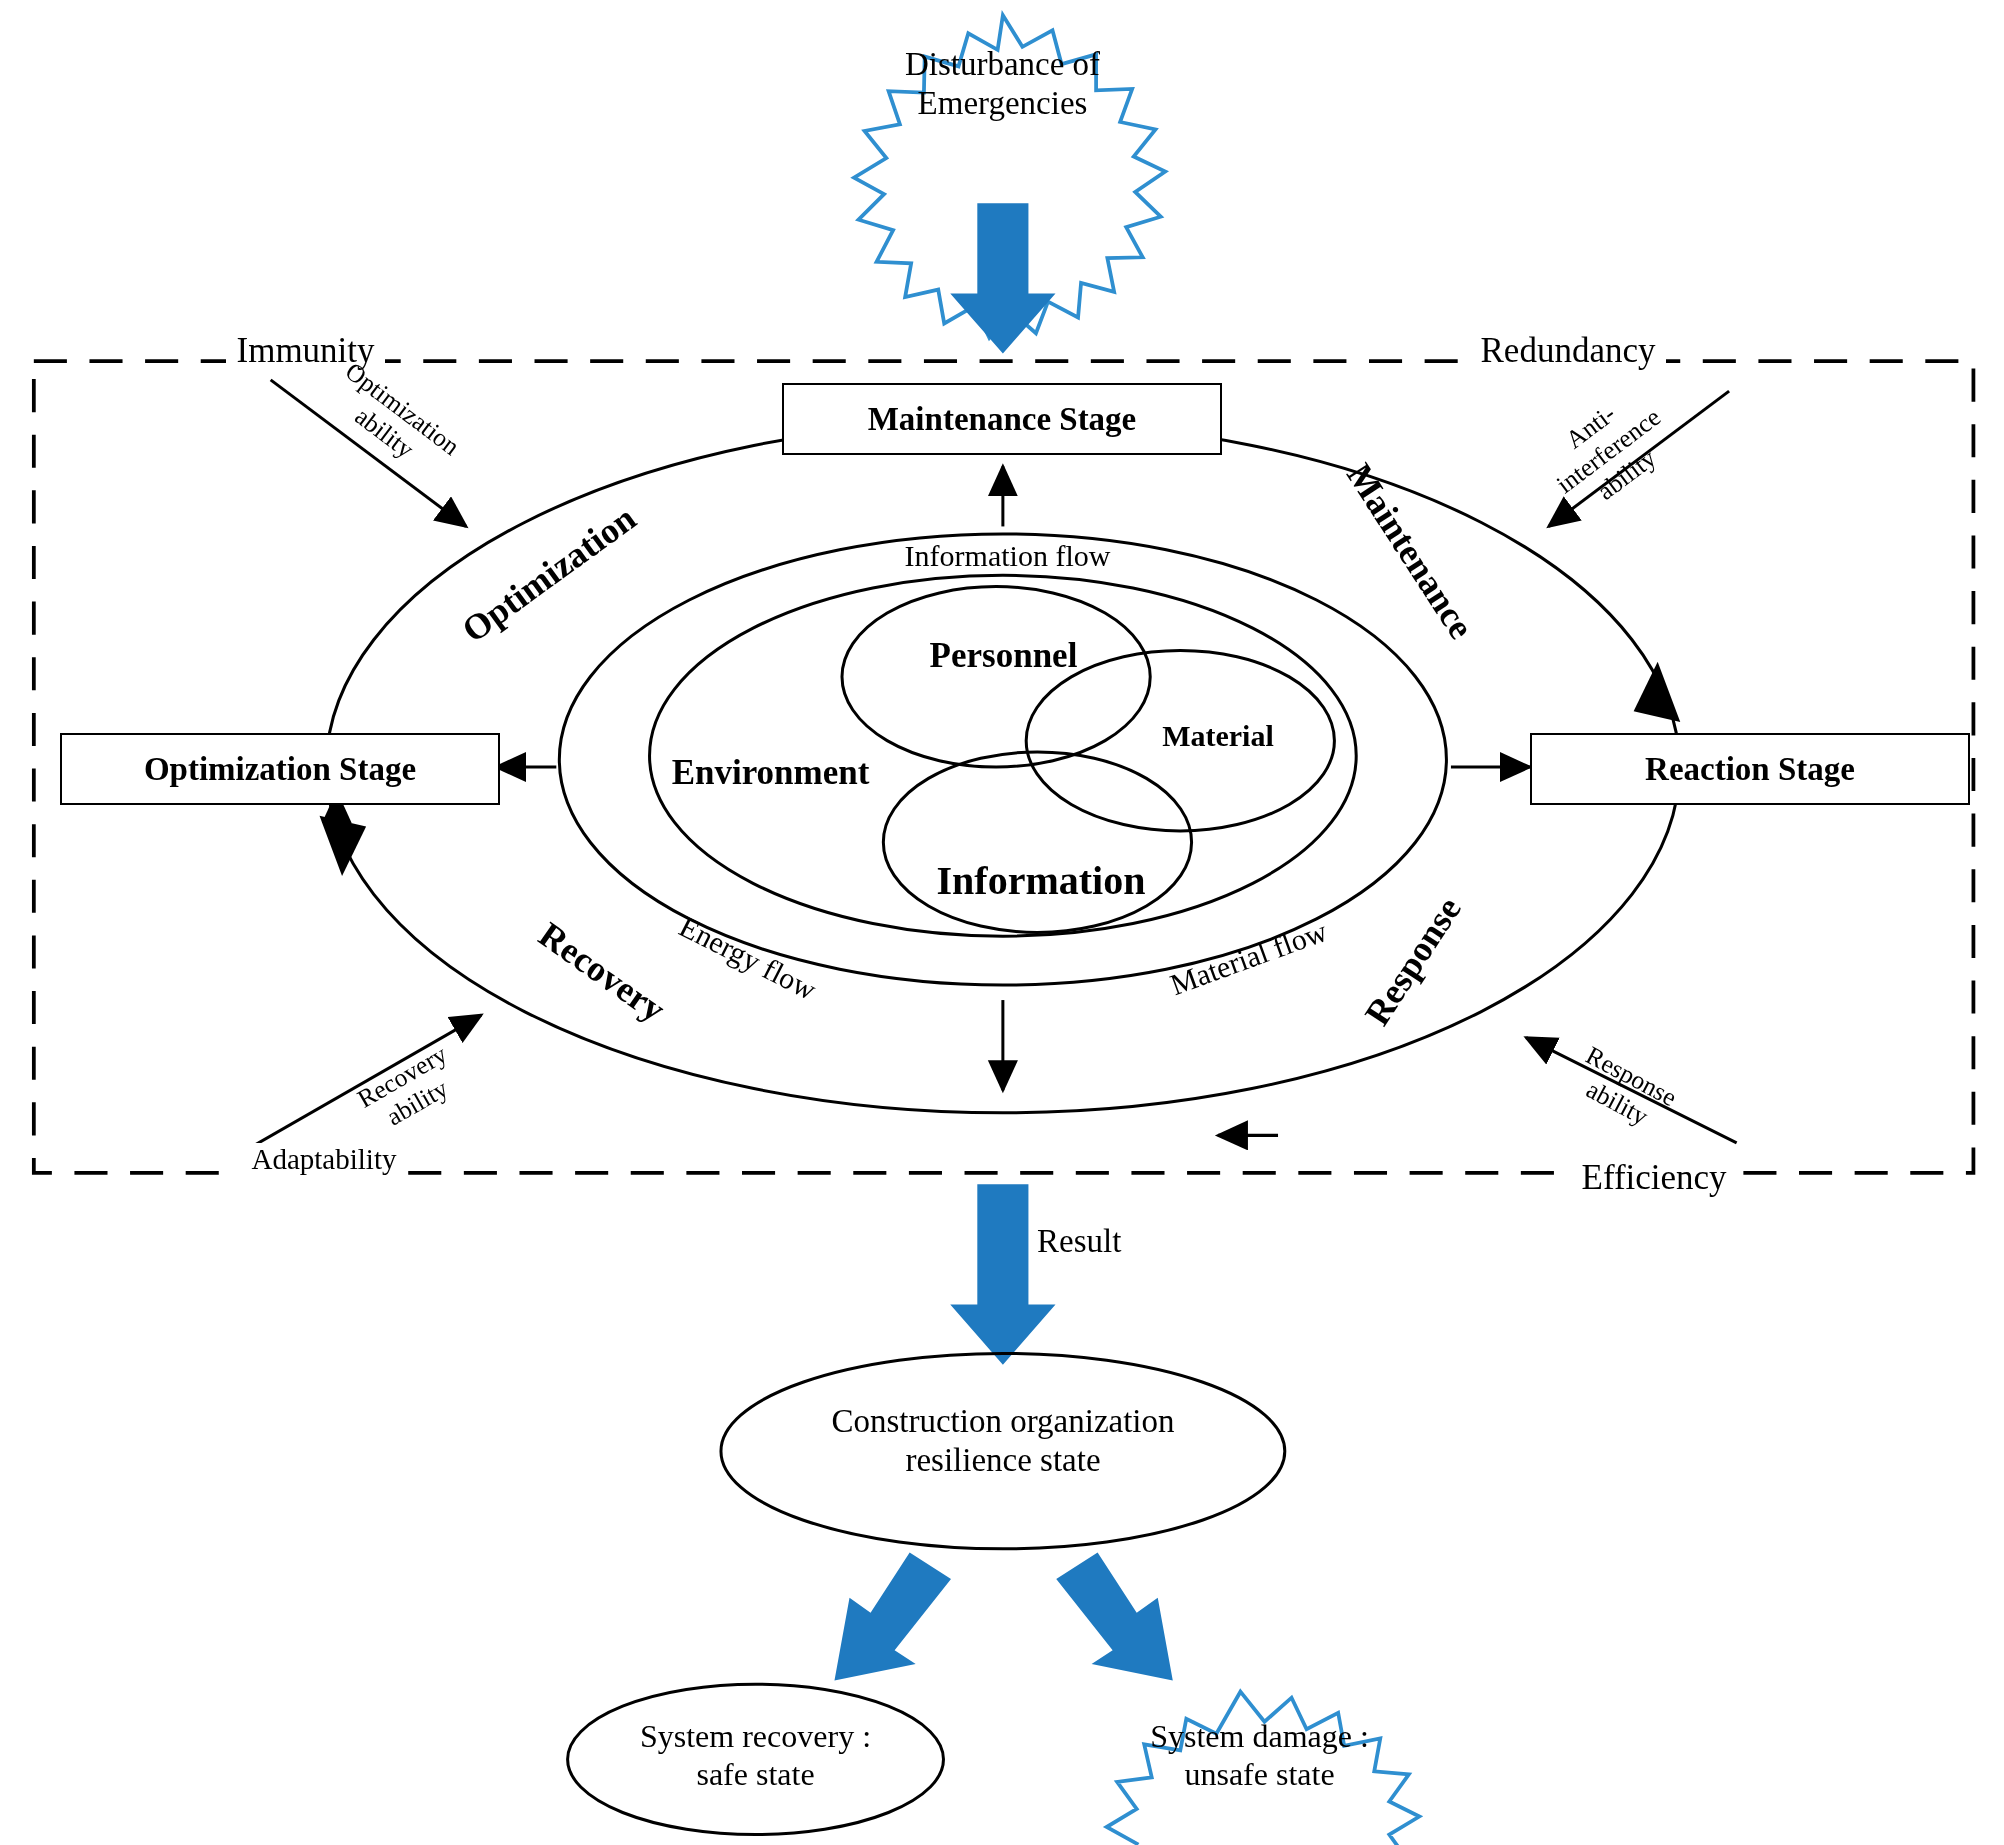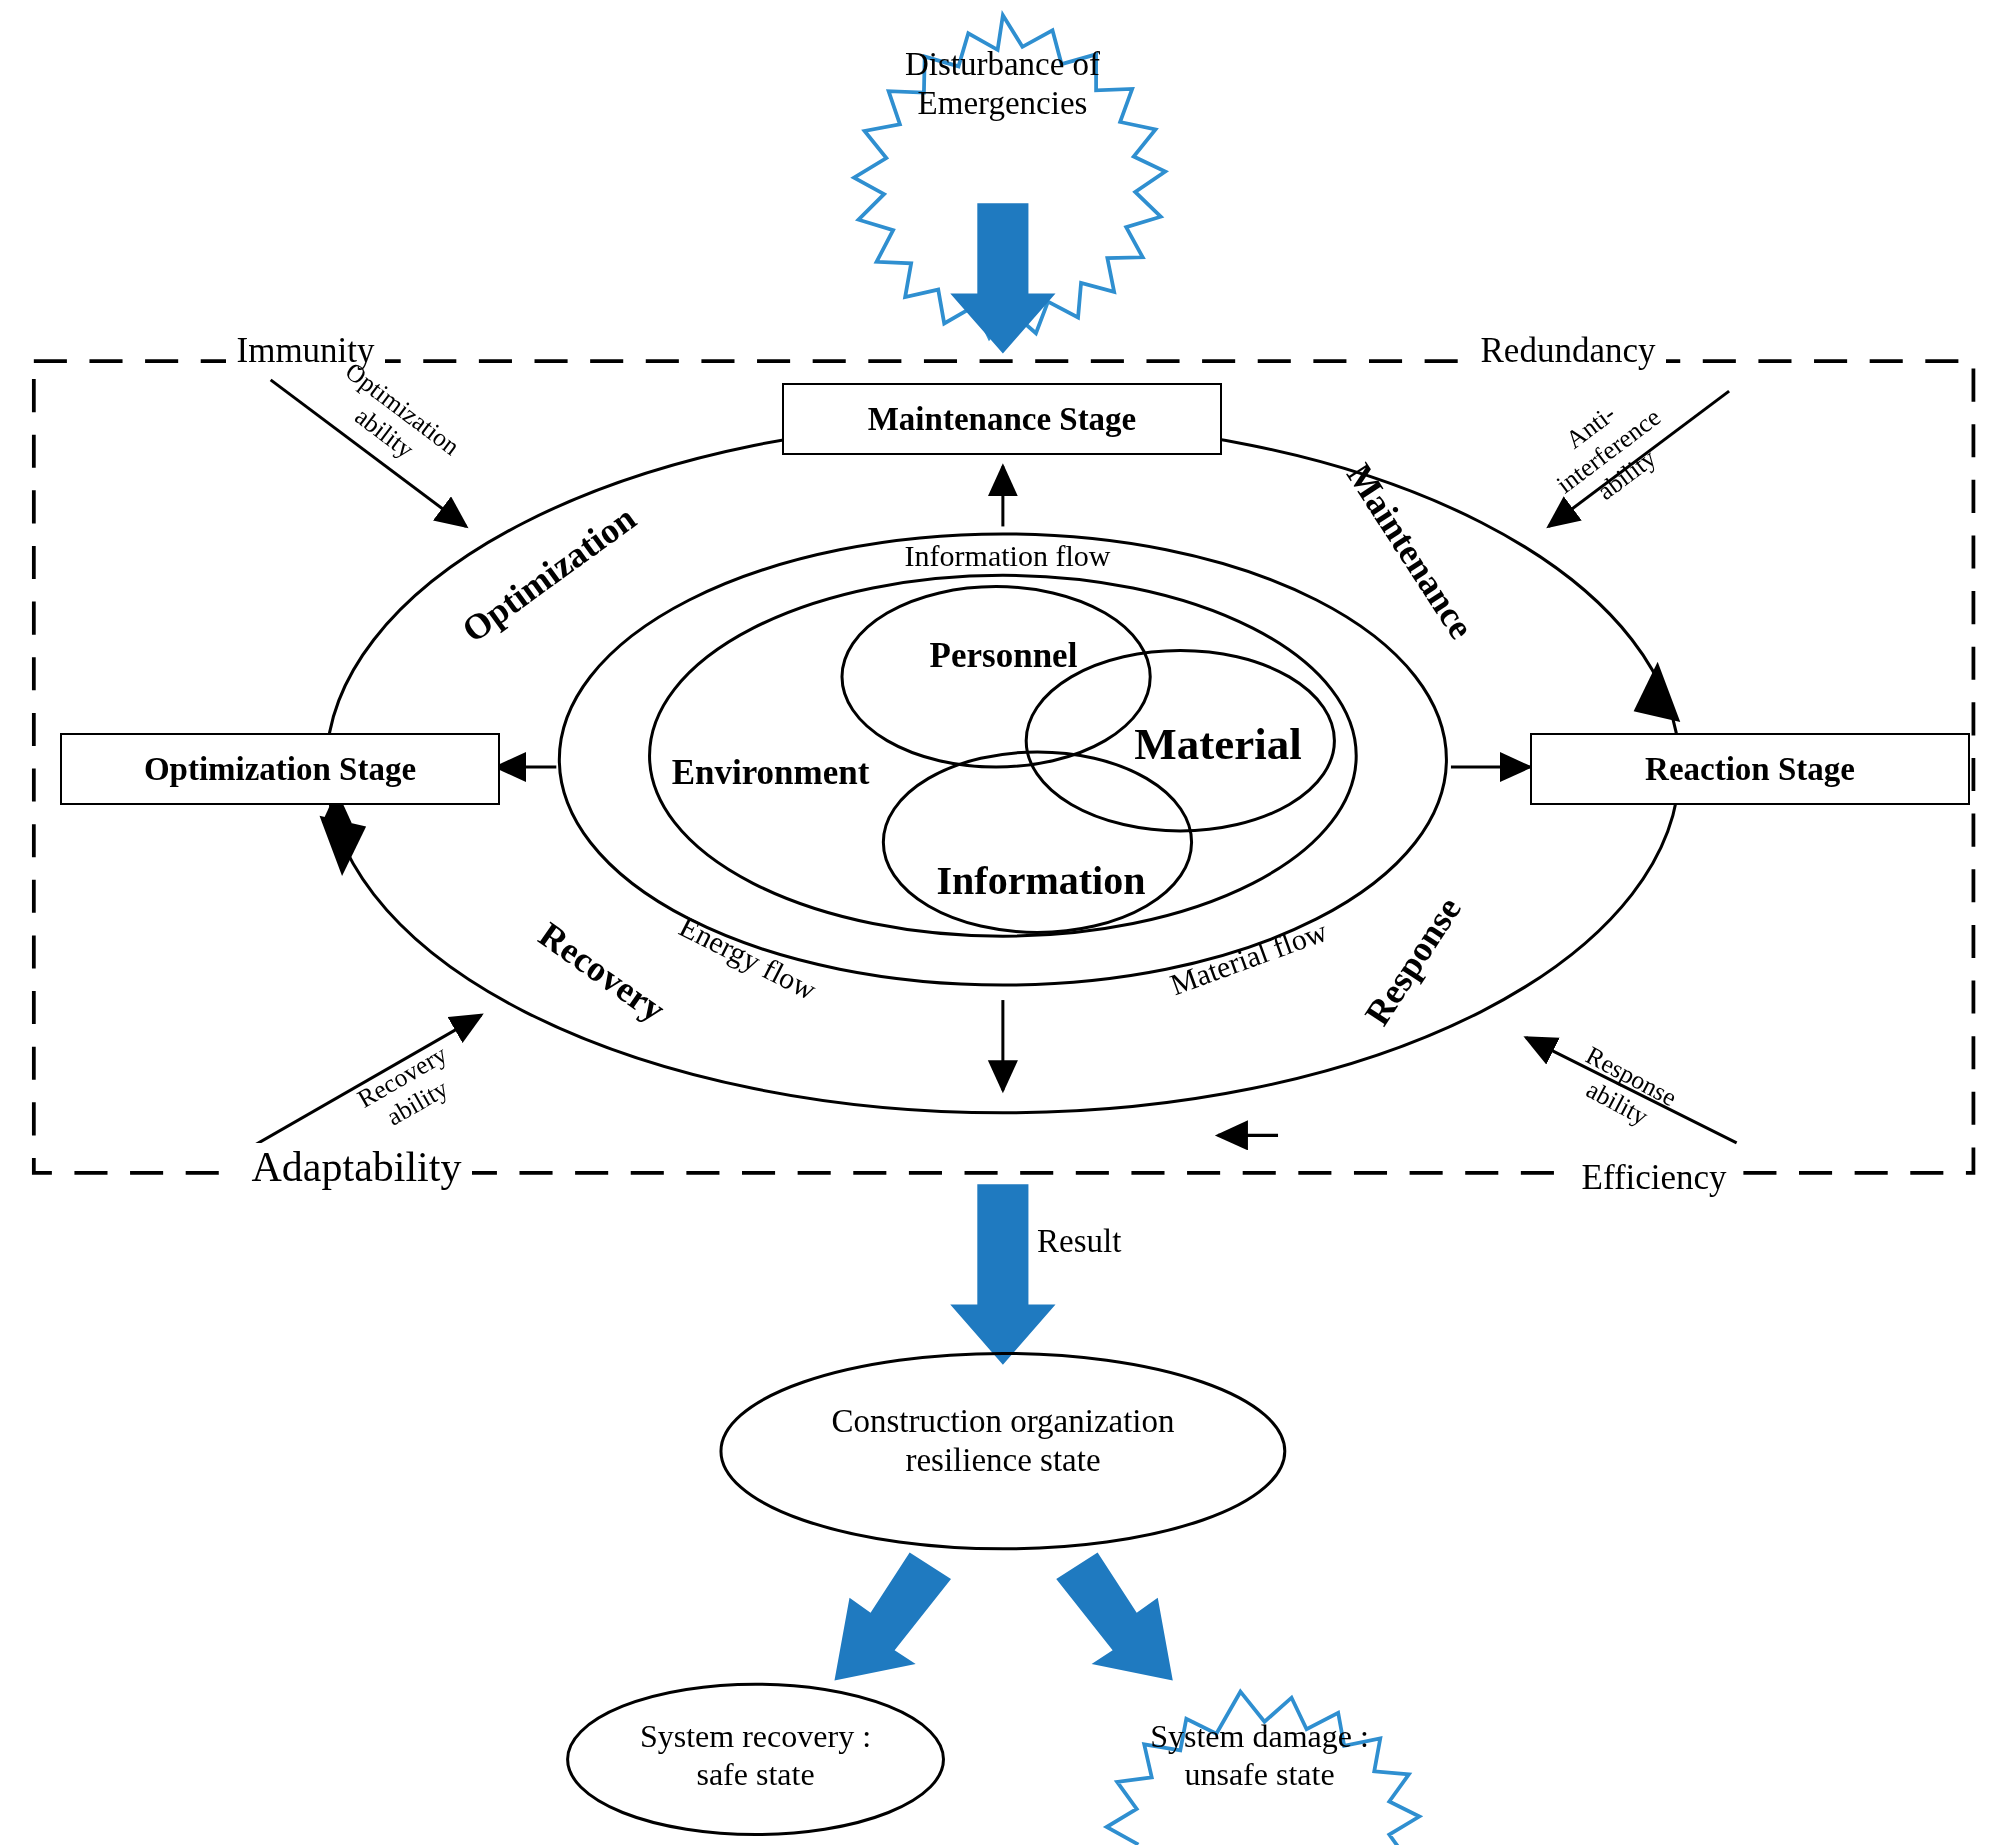--- a/index.html
+++ b/index.html
@@ -78,21 +78,21 @@
 
   <div class="lbl" style="left:822px;top:45px;width:361px;font-size:33px;">Disturbance of
 Emergencies</div>
 
   <div class="box" style="left:782px;top:383px;width:436px;height:68px;font-size:33px;">Maintenance Stage</div>
   <div class="box" style="left:1530px;top:733px;width:436px;height:68px;font-size:33px;">Reaction Stage</div>
   <div class="box" style="left:60px;top:733px;width:436px;height:68px;font-size:33px;">Optimization Stage</div>
 
   <div class="corner" style="left:226px;top:331px;font-size:35px;">Immunity</div>
   <div class="corner" style="left:1470px;top:331px;font-size:35px;">Redundancy</div>
-  <div class="corner" style="left:241px;top:1143px;font-size:42px;">Adaptability</div>
+  <div class="corner" style="left:241px;top:1143px;font-size:29px;">Adaptability</div>
   <div class="corner" style="left:1571px;top:1143px;font-size:35px;margin-top:15px;">Efficiency</div>
 
   <div class="lbl rot" style="left:284px;top:391px;width:218px;font-size:25.6px;transform:rotate(37deg);">Optimization
 ability</div>
   <div class="lbl rot" style="left:1496px;top:406px;width:226px;font-size:25.6px;transform:rotate(-37deg);">Anti-
 interference
 ability</div>
   <div class="lbl rot" style="left:301px;top:1060px;width:218px;font-size:25.6px;transform:rotate(-30deg);">Recovery
 ability</div>
   <div class="lbl rot" style="left:1519px;top:1060px;width:210px;font-size:25.6px;transform:rotate(28deg);">Response
@@ -101,21 +101,21 @@
   <div class="lbl bold rot" style="left:406px;top:553px;width:286px;font-size:36px;transform:rotate(-36deg);">Optimization</div>
   <div class="lbl bold rot" style="left:1267px;top:530px;width:286px;font-size:36px;transform:rotate(57deg);">Maintenance</div>
   <div class="lbl bold rot" style="left:1270px;top:940px;width:286px;font-size:36px;transform:rotate(-57deg);">Response</div>
   <div class="lbl bold rot" style="left:459px;top:951px;width:286px;font-size:36px;transform:rotate(35deg);">Recovery</div>
 
   <div class="lbl" style="left:827px;top:538px;width:361px;font-size:30px;">Information flow</div>
   <div class="lbl rot" style="left:624px;top:940px;width:248px;font-size:30px;transform:rotate(27deg);">Energy flow</div>
   <div class="lbl rot" style="left:1113px;top:940px;width:271px;font-size:30px;transform:rotate(-20deg);">Material flow</div>
 
   <div class="lbl bold" style="left:883px;top:635px;width:241px;font-size:35px;">Personnel</div>
-  <div class="lbl bold" style="left:1105px;top:718px;width:226px;font-size:45px;">Material</div>
+  <div class="lbl bold" style="left:1105px;top:718px;width:226px;font-size:30px;">Material</div>
   <div class="lbl bold" style="left:913px;top:857px;width:256px;font-size:40px;">Information</div>
   <div class="lbl bold" style="left:620px;top:752px;width:301px;font-size:35px;">Environment</div>
 
   <div class="lbl" style="left:1037px;top:1222px;width:195px;font-size:33px;text-align:left;">Result</div>
 
   <div class="lbl" style="left:725px;top:1402px;width:556px;font-size:33px;">Construction organization
 resilience state</div>
   <div class="lbl" style="left:560px;top:1718px;width:391px;font-size:32px;">System recovery :
 safe state</div>
   <div class="lbl" style="left:1064px;top:1718px;width:391px;font-size:32px;">System damage :

